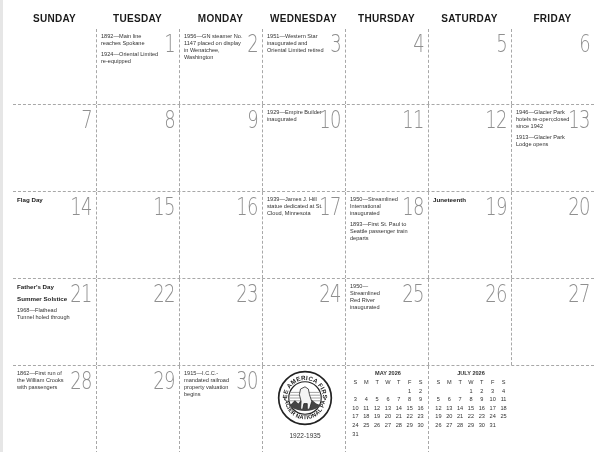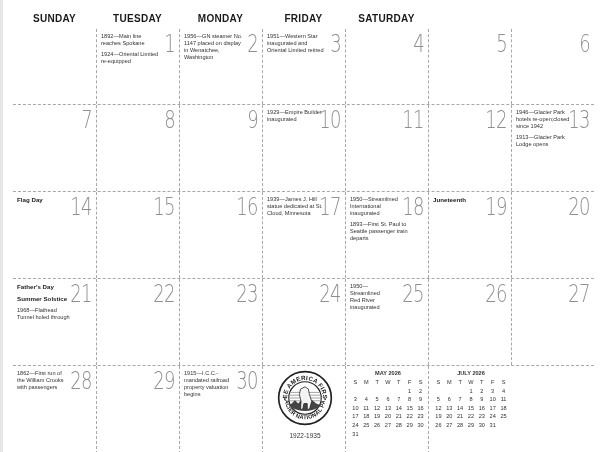--- a/index.html
+++ b/index.html
@@ -30,22 +30,24 @@
 </style>
 </head>
 <body>
 
 <div class="left-edge"></div>
 
 <div class="header">
   <div class="day">SUNDAY</div>
   <div class="day">TUESDAY</div>
   <div class="day">MONDAY</div>
+  <div class="day">WEDNESDAY</div>
+  <div class="day">THURSDAY</div>
+  <div class="day">SATURDAY</div>
   <div class="day">FRIDAY</div>
-  <div class="day">SATURDAY</div>
 </div>
 
 <div class="grid">
 
   <div class="row r0">
     <div class="cell first"></div>
     <div class="cell">
       <div class="events">
         <div class="ev">1892—Main line reaches Spokane</div>
         <div class="ev"><span>1924—Oriental Limited re-equipped</span></div>

